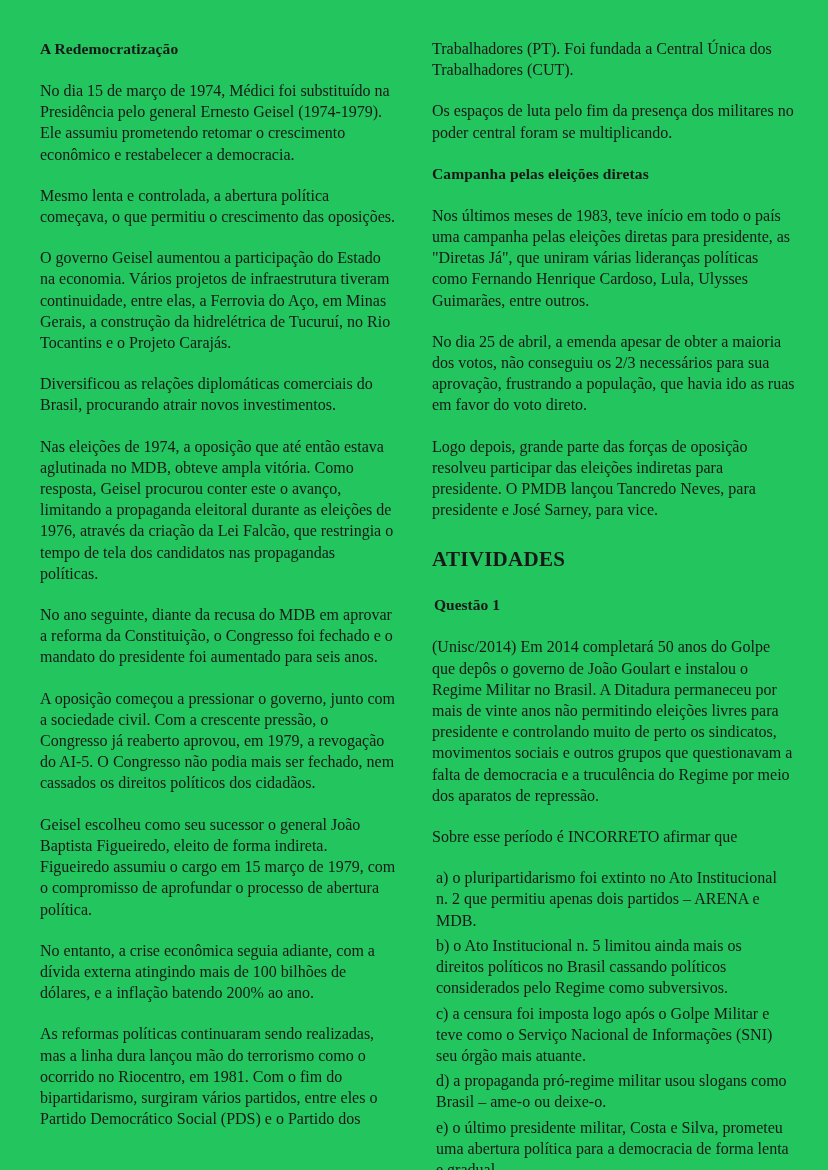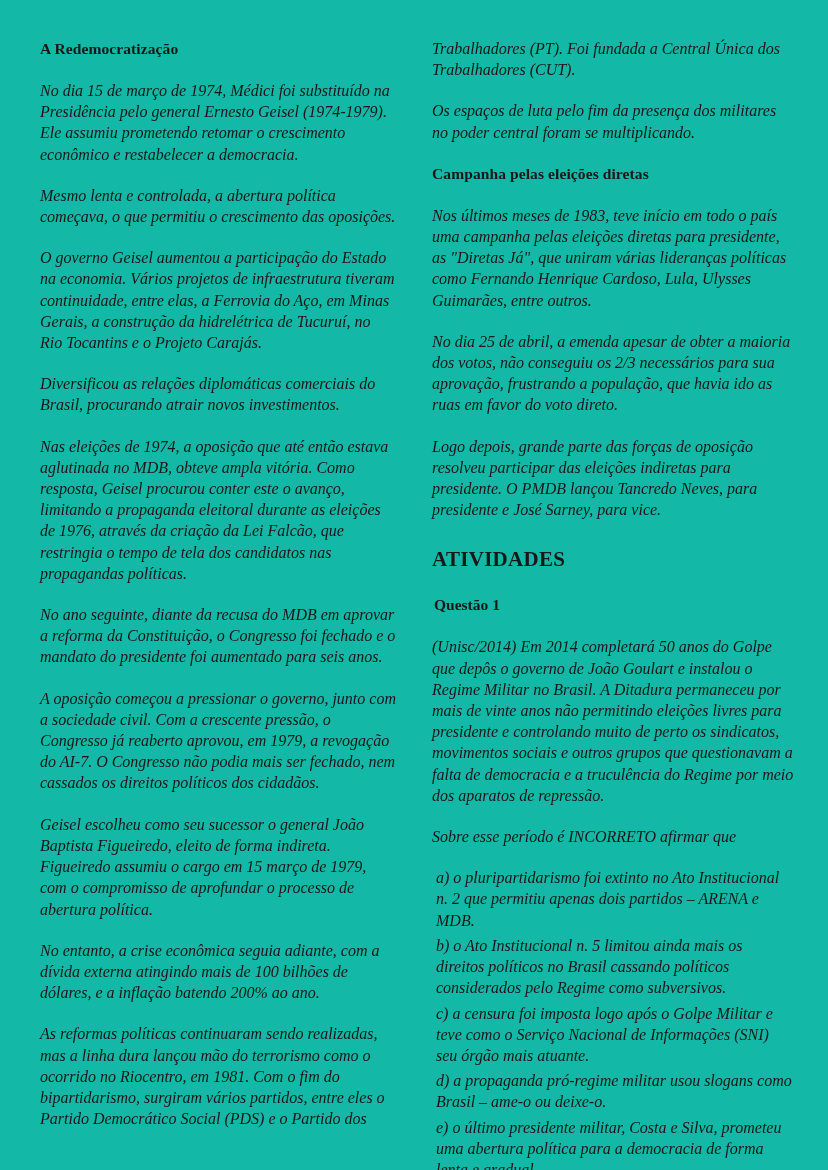--- a/index.html
+++ b/index.html
@@ -13,21 +13,21 @@
     font-family: "Liberation Serif", "DejaVu Serif", serif;
     color: #181818;
     -webkit-font-smoothing: antialiased;
   }
   .page {
     position: relative;
     width: 828px;
     height: 1170px;
     box-sizing: border-box;
     padding: 38px 38px 20px 40px;
-    background: #14b8a6;
+    background: #22c55e;
     overflow: hidden;
   }
   .columns {
     display: flex;
     flex-direction: row;
     align-items: flex-start;
     gap: 36px;
     height: 100%;
   }
   .col {
@@ -58,21 +58,20 @@
     font-weight: bold;
     line-height: 21px;
     margin: 0 0 21px 2px;
   }
   p.body-text {
     font-size: 16px;
     line-height: 21.2px;
     margin: 0 0 20px 0;
     text-align: left;
     hyphens: none;
-    font-style: italic;
   }
   p.body-text:last-child {
     margin-bottom: 16px;
   }
   .options p.body-text {
     margin: 4px;
   }
   .options {
     margin: 0 0 20px 0;
   }
@@ -84,21 +83,21 @@
   <div class="columns">
 
     <div class="col">
       <h2 class="section-heading">A Redemocratização</h2>
       <p class="body-text">No dia 15 de março de 1974, Médici foi substituído na Presidência pelo general Ernesto Geisel (1974-1979). Ele assumiu prometendo retomar o crescimento econômico e restabelecer a democracia.</p>
       <p class="body-text">Mesmo lenta e controlada, a abertura política começava, o que permitiu o crescimento das oposições.</p>
       <p class="body-text">O governo Geisel aumentou a participação do Estado na economia. Vários projetos de infraestrutura tiveram continuidade, entre elas, a Ferrovia do Aço, em Minas Gerais, a construção da hidrelétrica de Tucuruí, no Rio Tocantins e o Projeto Carajás.</p>
       <p class="body-text">Diversificou as relações diplomáticas comerciais do Brasil, procurando atrair novos investimentos.</p>
       <p class="body-text">Nas eleições de 1974, a oposição que até então estava aglutinada no MDB, obteve ampla vitória. Como resposta, Geisel procurou conter este o avanço, limitando a propaganda eleitoral durante as eleições de 1976, através da criação da Lei Falcão, que restringia o tempo de tela dos candidatos nas propagandas políticas.</p>
       <p class="body-text">No ano seguinte, diante da recusa do MDB em aprovar a reforma da Constituição, o Congresso foi fechado e o mandato do presidente foi aumentado para seis anos.</p>
-      <p class="body-text">A oposição começou a pressionar o governo, junto com a sociedade civil. Com a crescente pressão, o Congresso já reaberto aprovou, em 1979, a revogação do AI-7. O Congresso não podia mais ser fechado, nem cassados os direitos políticos dos cidadãos.</p>
+      <p class="body-text">A oposição começou a pressionar o governo, junto com a sociedade civil. Com a crescente pressão, o Congresso já reaberto aprovou, em 1979, a revogação do AI-5. O Congresso não podia mais ser fechado, nem cassados os direitos políticos dos cidadãos.</p>
       <p class="body-text">Geisel escolheu como seu sucessor o general João Baptista Figueiredo, eleito de forma indireta. Figueiredo assumiu o cargo em 15 março de 1979, com o compromisso de aprofundar o processo de abertura política.</p>
       <p class="body-text">No entanto, a crise econômica seguia adiante, com a dívida externa atingindo mais de 100 bilhões de dólares, e a inflação batendo 200% ao ano.</p>
       <p class="body-text">As reformas políticas continuaram sendo realizadas, mas a linha dura lançou mão do terrorismo como o ocorrido no Riocentro, em 1981. Com o fim do bipartidarismo, surgiram vários partidos, entre eles o Partido Democrático Social (PDS) e o Partido dos</p>
     </div>
 
     <div class="col col-right">
       <p class="body-text">Trabalhadores (PT). Foi fundada a Central Única dos Trabalhadores (CUT).</p>
       <p class="body-text">Os espaços de luta pelo fim da presença dos militares no poder central foram se multiplicando.</p>
 
       <h2 class="section-heading">Campanha pelas eleições diretas</h2>

